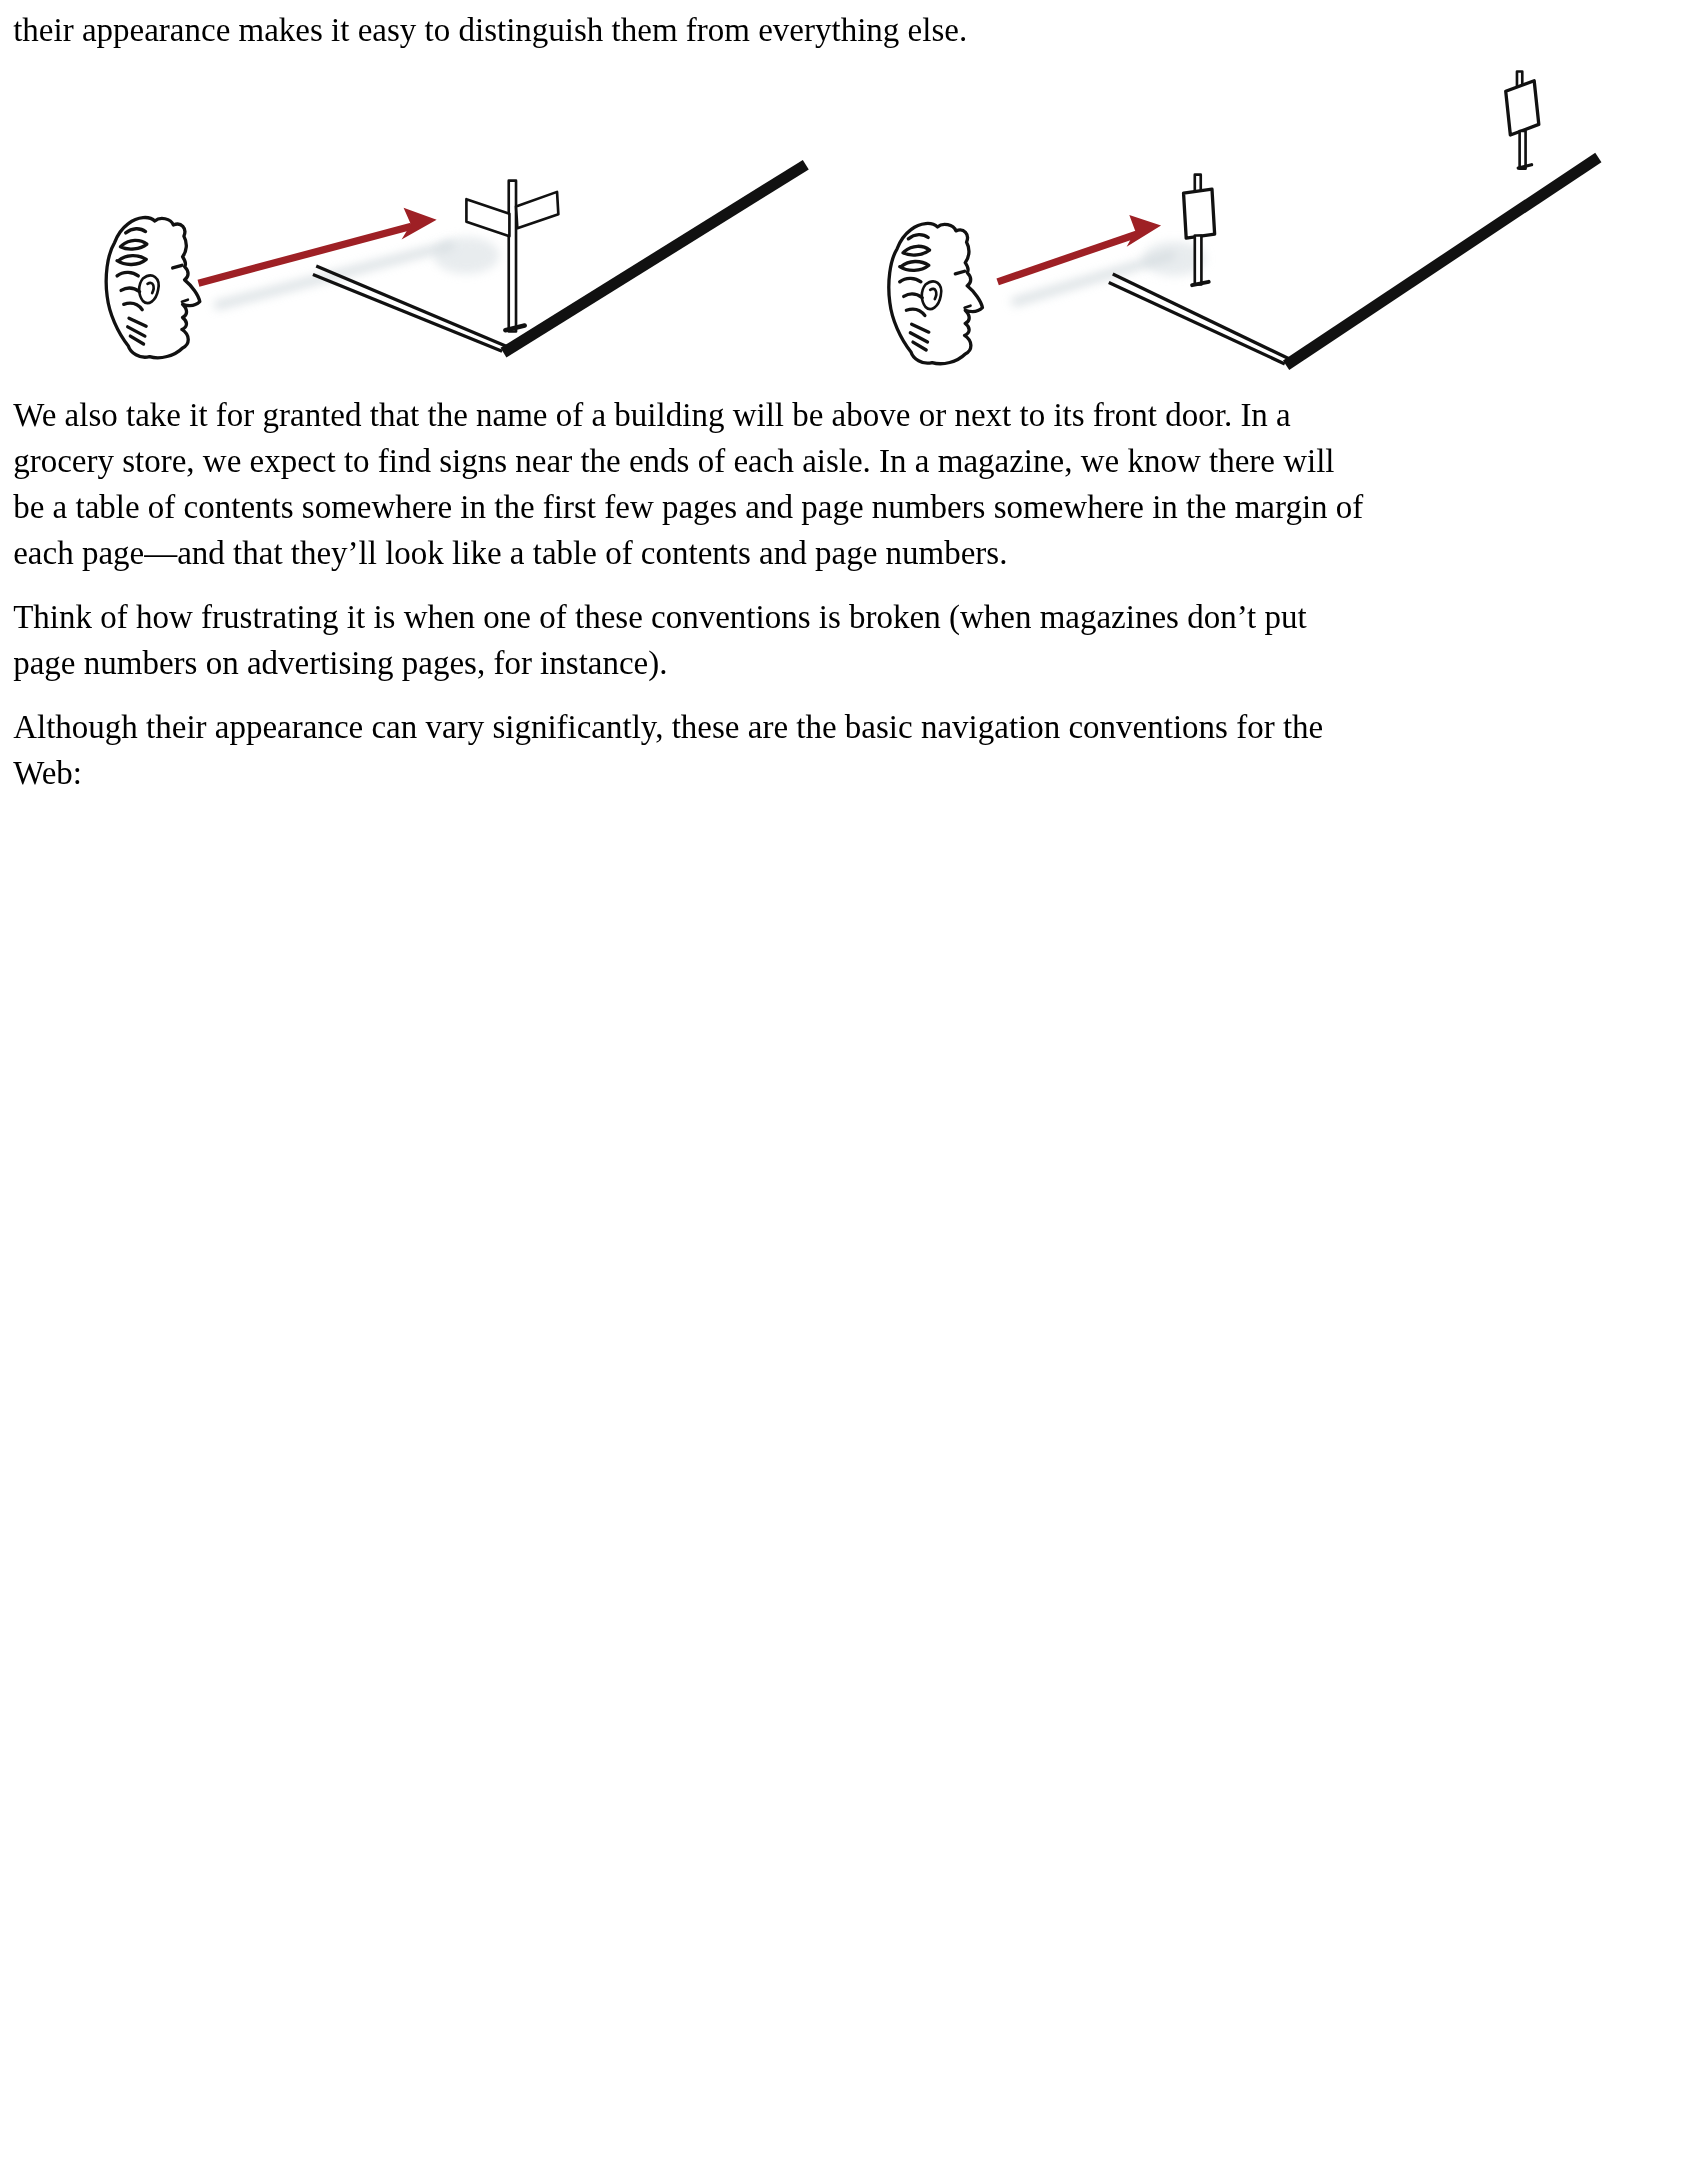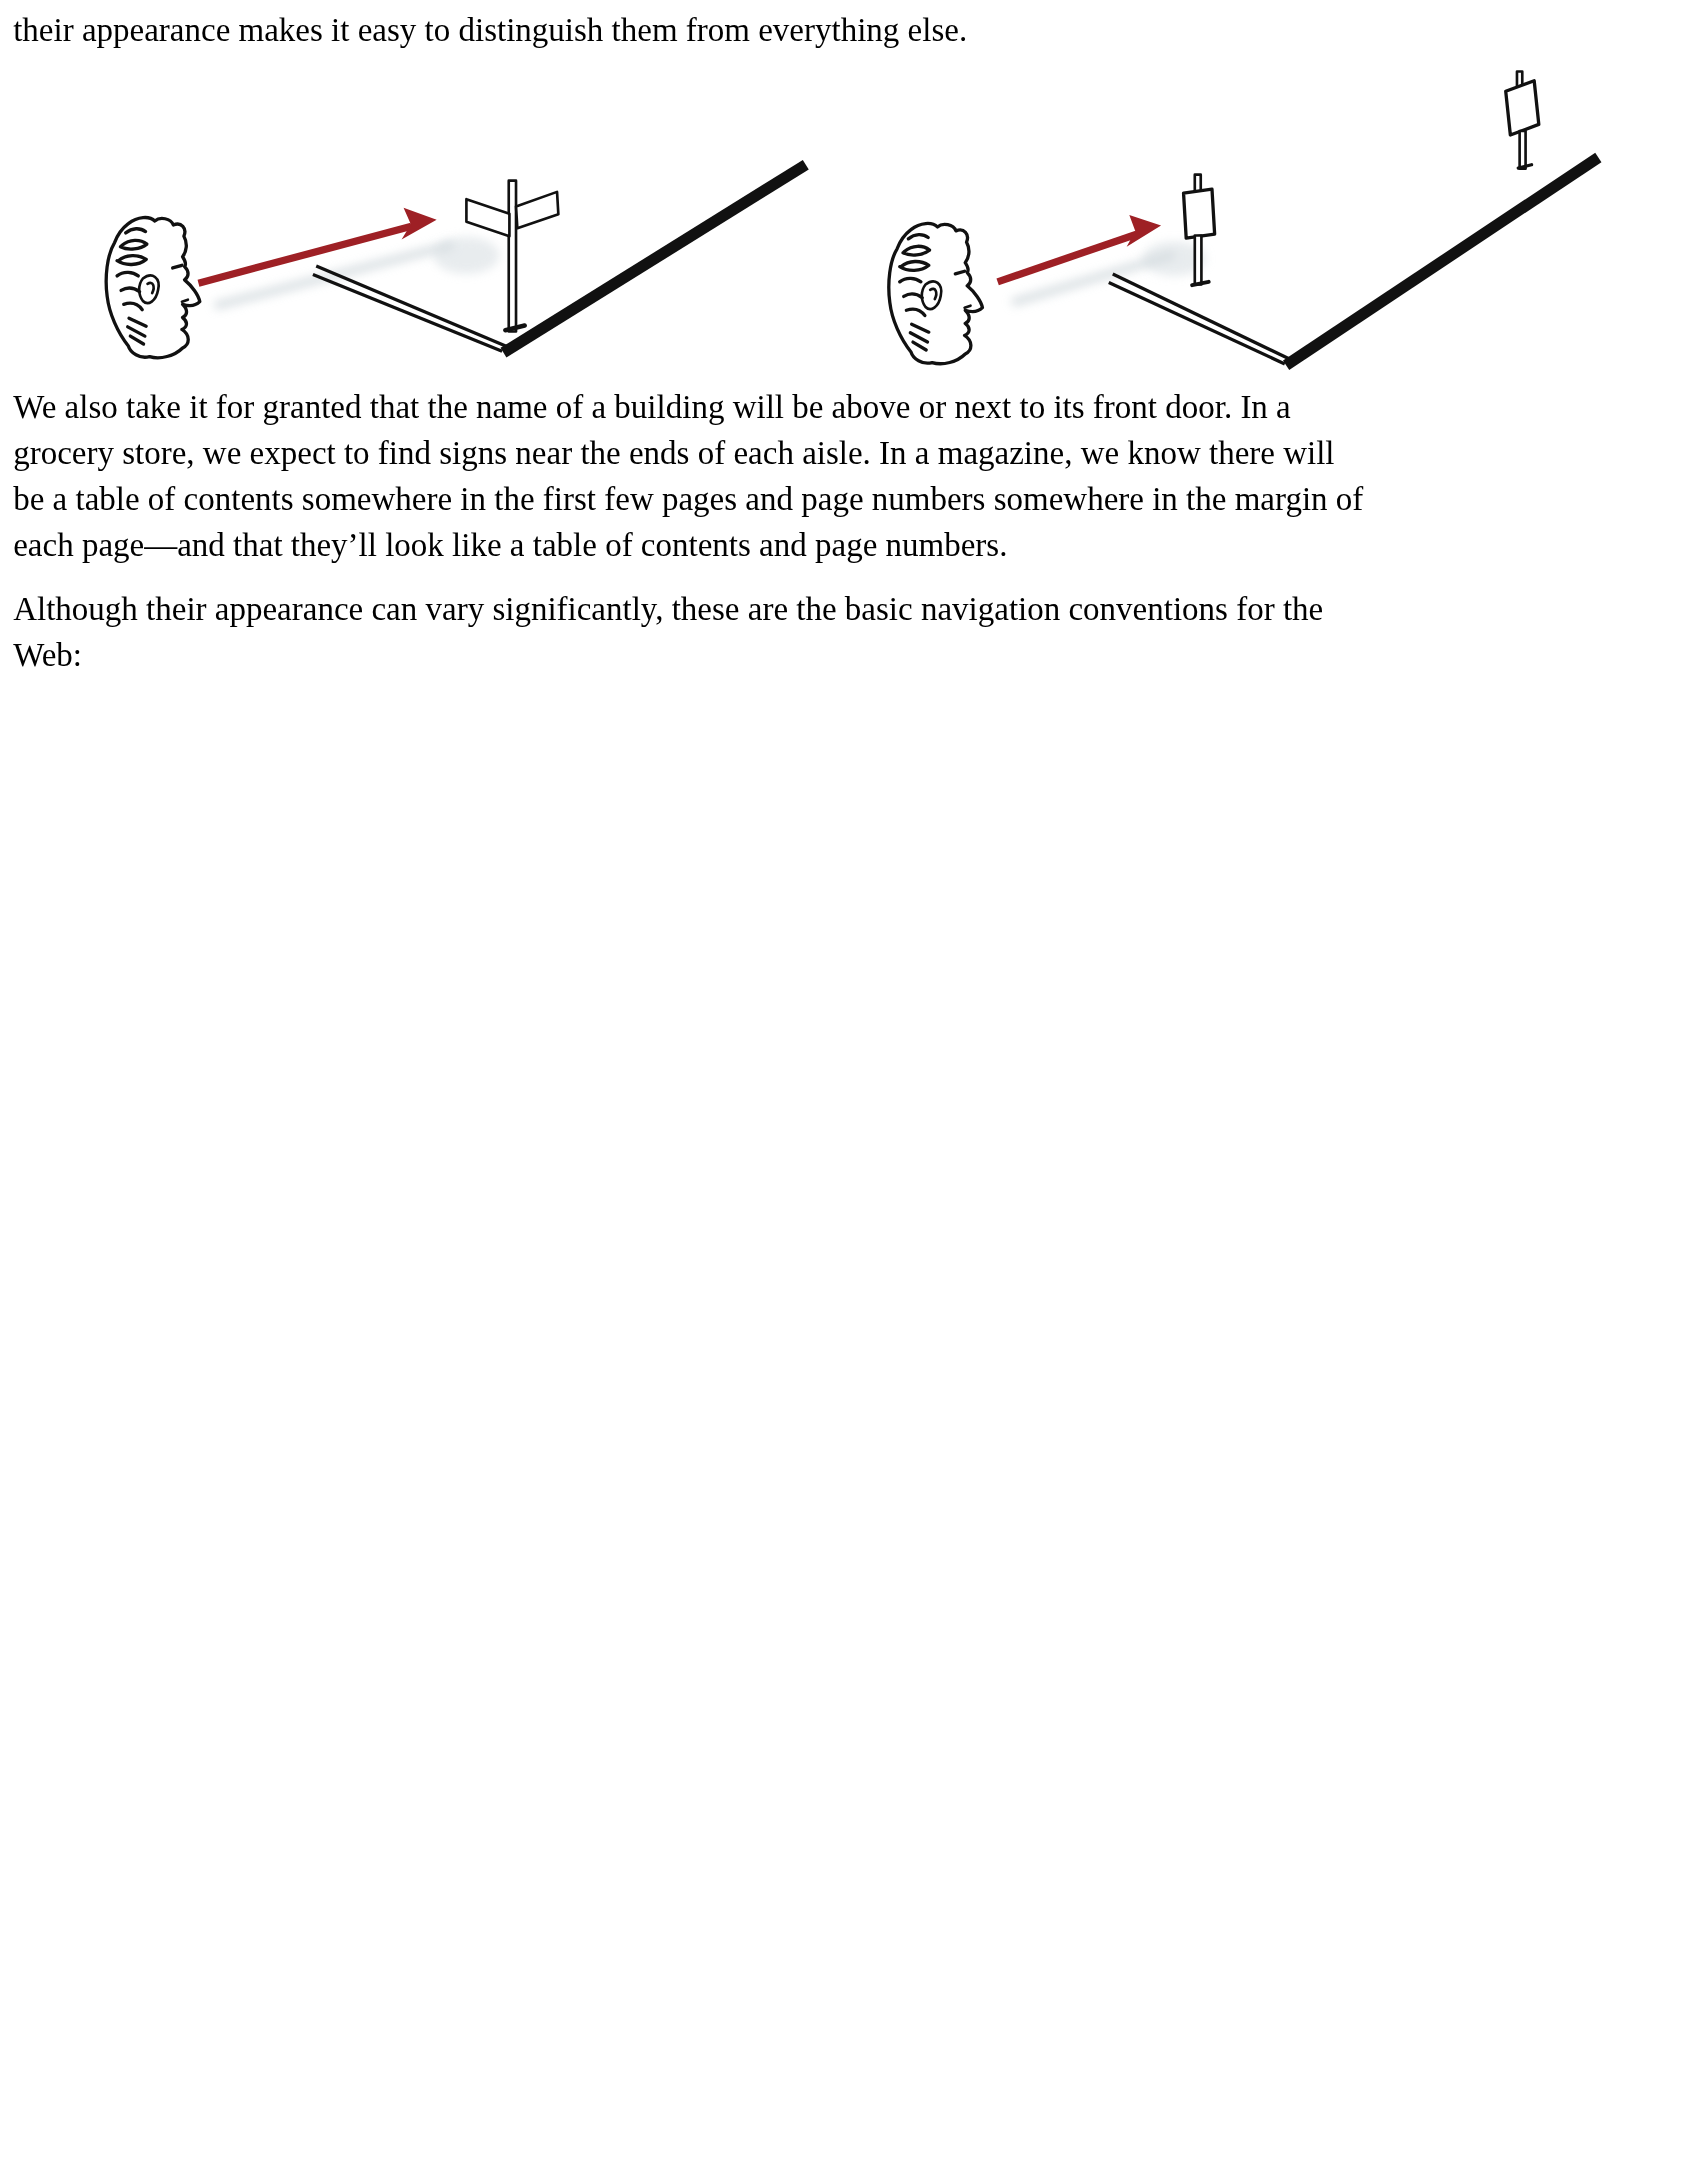--- a/index.html
+++ b/index.html
@@ -15,21 +15,21 @@
   .para{
     white-space:pre;
     font-size:33px;
     line-height:46px;
     margin:18px 0 0 0;
     padding:0 10.6px 0 13.2px;
     letter-spacing:0px;
   }
   .para:first-child{margin-top:6.6px;}
   .figure-svg{display:block;margin:5.3px 0 4px 0;}
-  .para.after-figure{margin-top:4px;}
+  .para.after-figure{margin-top:12px;}
 
   
   .ink{stroke:#111;fill:none;stroke-linecap:round;stroke-linejoin:round;}
   .white-ink{fill:#ffffff;stroke:#111;stroke-linejoin:round;}
   .thin-street{stroke:#111;stroke-width:5;stroke-linecap:butt;}
   .thick-street{stroke:#111;stroke-width:17;stroke-linecap:butt;}
   .shadow-line{stroke:#cfd7db;stroke-width:14;opacity:.7;filter:url(#soft);stroke-linecap:round;}
   .shadow-blob{fill:#d6dde1;opacity:.55;filter:url(#soft);}
 </style>
 </head>
@@ -123,17 +123,19 @@
         <rect class="white-ink" stroke-width="4" x="2297" y="362" width="9" height="57"></rect>
         <path class="ink" stroke-width="5" d="M2295,418 L2315,413"></path>
       </g>
     </g>
   </svg>
 
   <p class="para after-figure">We also take it for granted that the name of a building will be above or next to its front door. In a
 grocery store, we expect to find signs near the ends of each aisle. In a magazine, we know there will
 be a table of contents somewhere in the first few pages and page numbers somewhere in the margin of
 each page—and that they’ll look like a table of contents and page numbers.</p>
+  <p class="para">Think of how frustrating it is when one of these conventions is broken (when magazines don’t put
+page numbers on advertising pages, for instance).</p>
   <p class="para">Although their appearance can vary significantly, these are the basic navigation conventions for the
 Web:</p>
 
 </div>
 
 
 </body></html>

